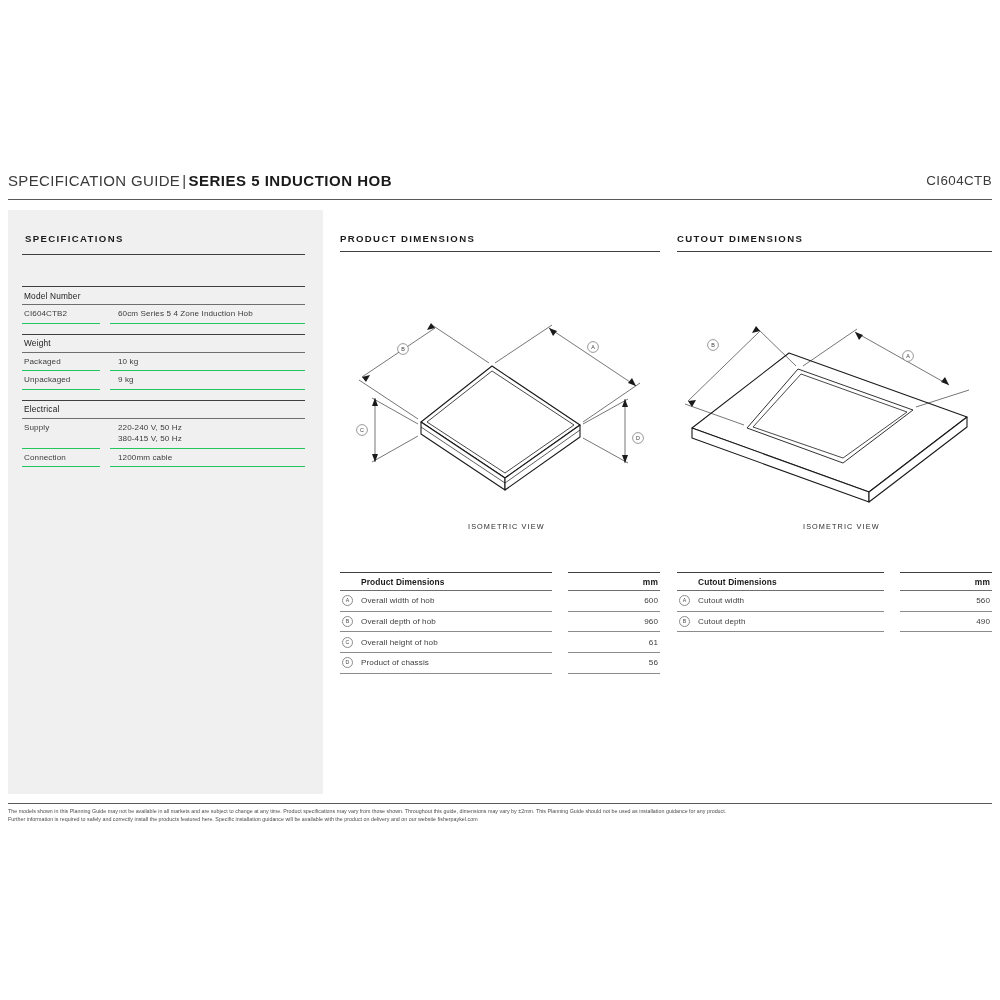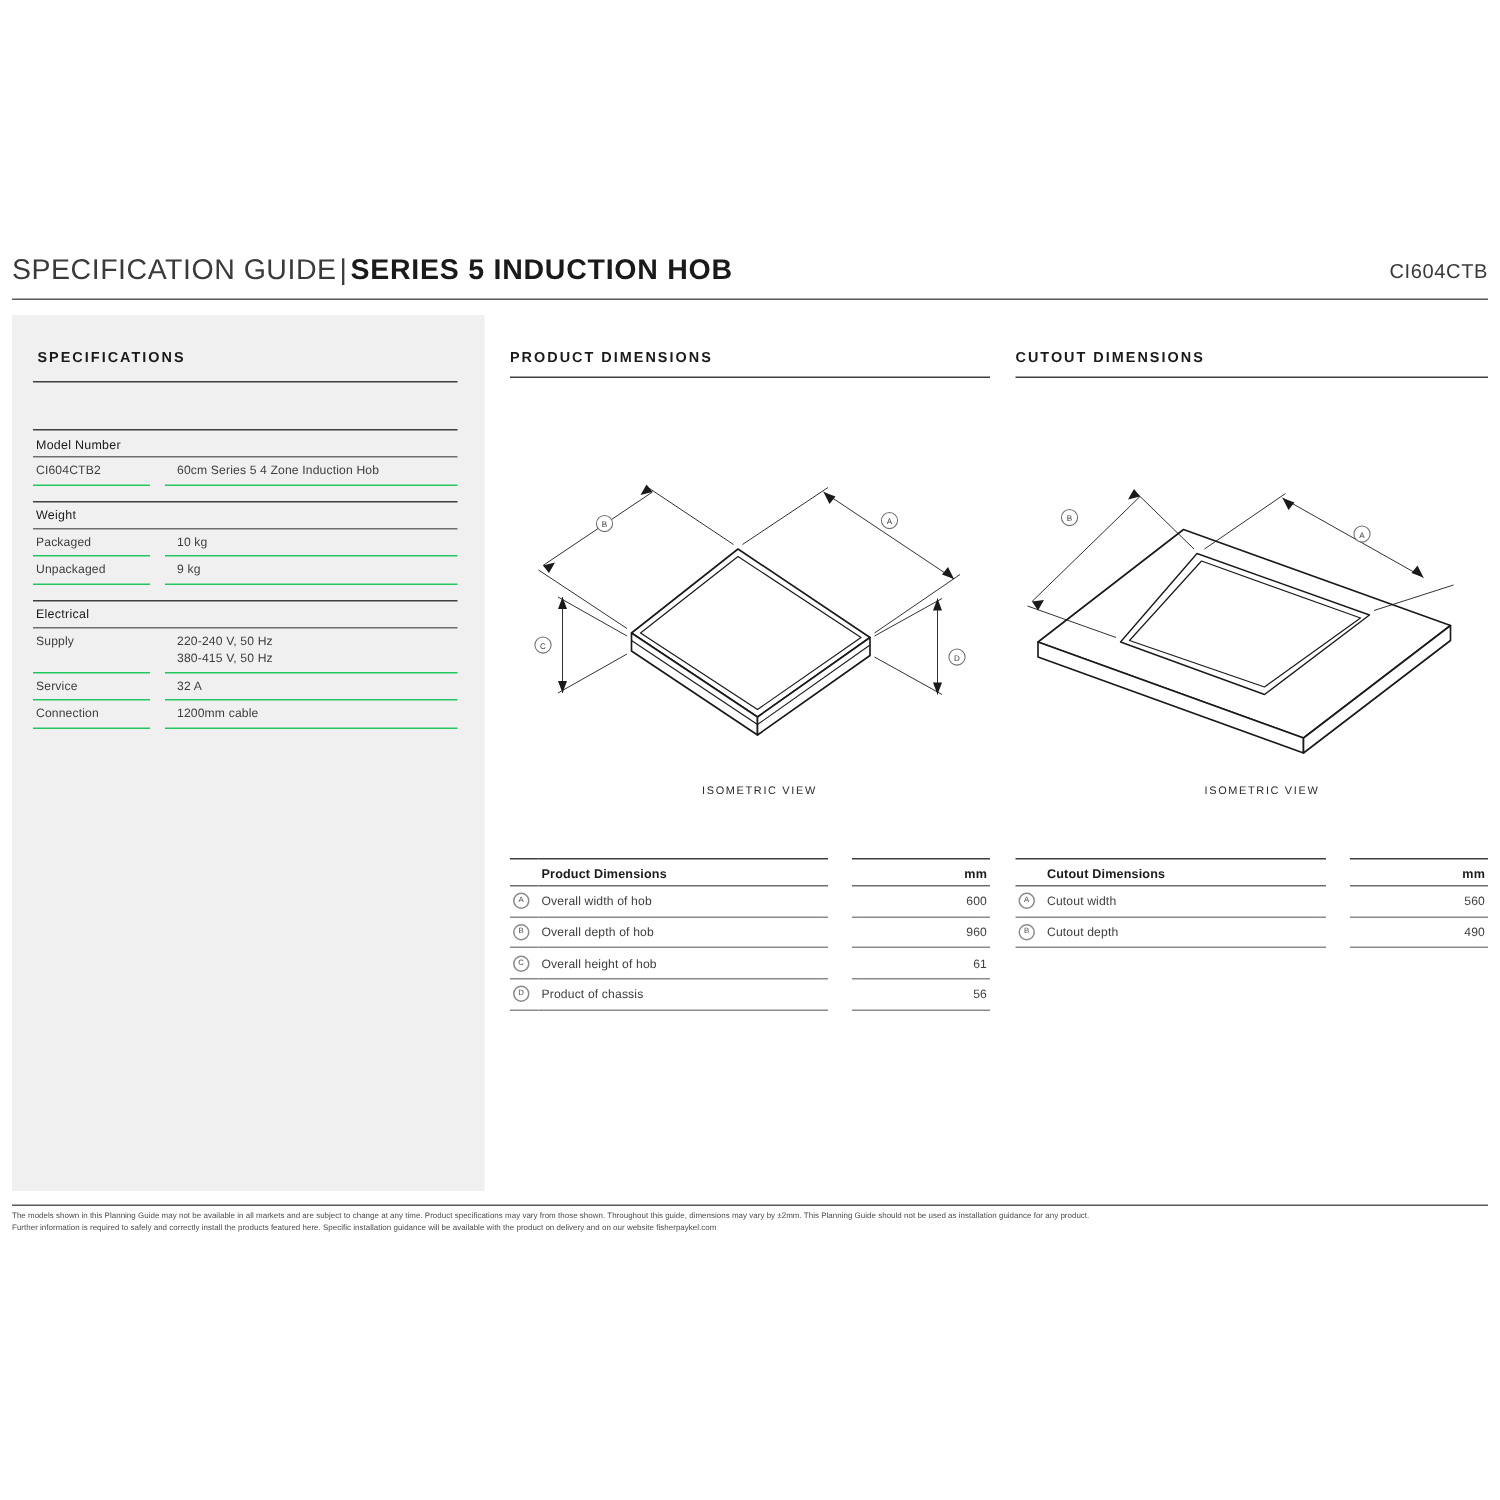--- a/index.html
+++ b/index.html
@@ -23,21 +23,21 @@
     left: 8px;
     top: 172px;
     width: 984px;
     height: 24px;
   }
   .header-left {
     position: absolute;
     left: 0;
     top: 0;
     white-space: nowrap;
-    font-size: 19px;
+    font-size: 15px;
     letter-spacing: 0.35px;
     line-height: 18px;
   }
   .hdr-reg {
     font-weight: 400;
     color: #3a3a3c;
   }
   .hdr-pipe {
     font-weight: 400;
     color: #3a3a3c;
@@ -329,25 +329,20 @@
     <tr class="grp-row">
       <td class="grp-label" colspan="3">Electrical</td>
     </tr>
     <tr class="data-row">
       <td class="k">Supply</td>
       <td class="v-gap"></td>
       <td class="v" style="white-space:pre-line">220-240 V, 50 Hz
 380-415 V, 50 Hz</td>
     </tr>
     <tr class="data-row">
-      <td class="k">Service</td>
-      <td class="v-gap"></td>
-      <td class="v">32 A</td>
-    </tr>
-    <tr class="data-row">
       <td class="k">Connection</td>
       <td class="v-gap"></td>
       <td class="v">1200mm cable</td>
     </tr>
   </tbody>
 </table>
 
 <div class="section-title col-head-pd">PRODUCT DIMENSIONS</div>
 <div class="col-head-pd-rule"></div>
 

